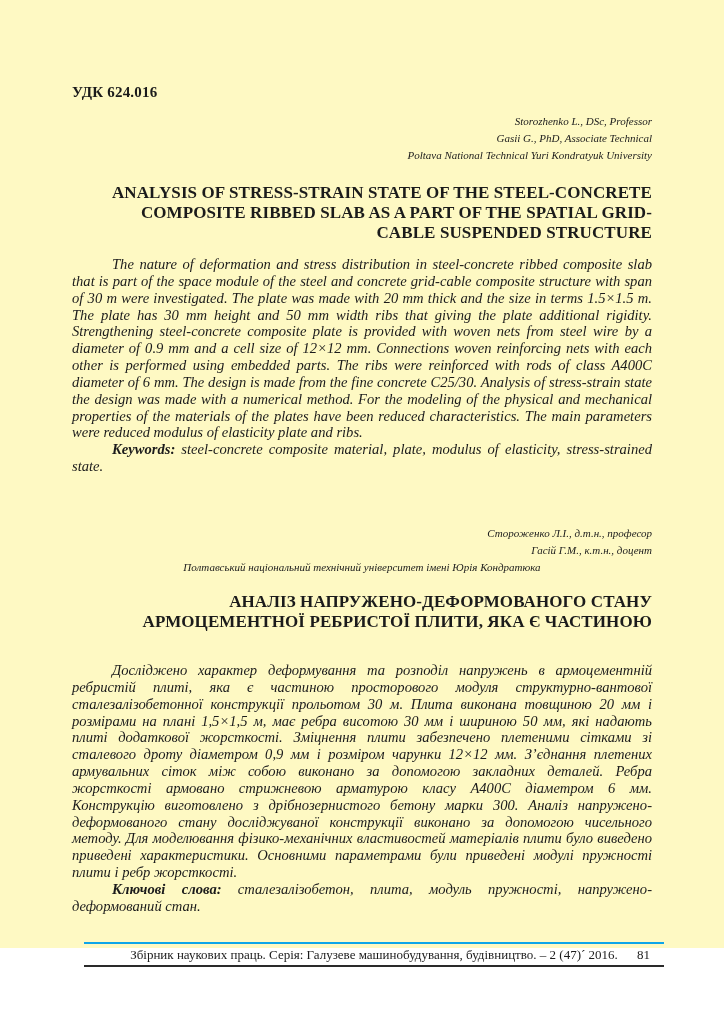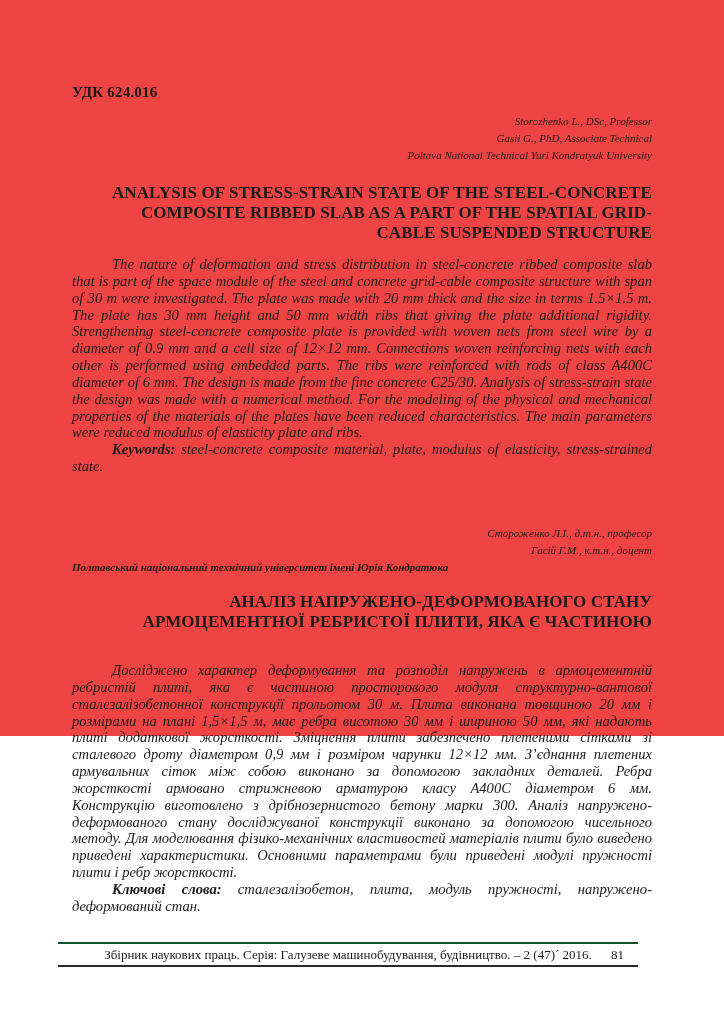--- a/index.html
+++ b/index.html
@@ -6,22 +6,22 @@
     margin: 0;
     padding: 0;
     width: 724px;
     height: 1024px;
     background: #ffffff;
     overflow: hidden;
   }
   .sheet {
     position: relative;
     width: 724px;
-    height: 736px;
-    background: #ef4444;
+    height: 948px;
+    background: #fef9c3;
     color: #1b1b1b;
     font-family: "Liberation Serif", "DejaVu Serif", serif;
   }
   .block {
     position: absolute;
     left: 72px;
     width: 580px;
   }
   .udc {
     top: 84px;
@@ -31,21 +31,21 @@
   }
   .authors-en { top: 113px; }
   .authors-uk { top: 525px; }
   .authors {
     text-align: right;
     font-style: italic;
     font-size: 11px;
     line-height: 16.8px;
   }
   .authors-uk.authors { text-align: right; }
-  .uk-center { text-align: left; font-weight: bold; }
+  .uk-center { text-align: center; }
   .title-en { top: 183px; }
   .title-uk { top: 592px; }
   .paper-title {
     margin: 0;
     text-align: right;
     font-weight: bold;
     font-size: 17px;
     line-height: 19.8px;
     letter-spacing: 0.1px;
   }
@@ -57,25 +57,25 @@
     font-size: 14.6px;
     line-height: 16.85px;
     text-align: justify;
     text-indent: 40px;
   }
   .kw-label {
     font-weight: bold;
   }
   .footer {
     position: absolute;
-    left: 58px;
+    left: 84px;
     width: 580px;
     top: 942px;
     height: 21px;
-    border-top: 2px solid #14532d;
+    border-top: 2px solid #0ea5e9;
     border-bottom: 2px solid #2a2a2a;
   }
   .footer-journal {
     text-align: center;
     font-size: 13px;
     line-height: 21px;
   }
   .footer-page {
     position: absolute;
     right: 14px;

